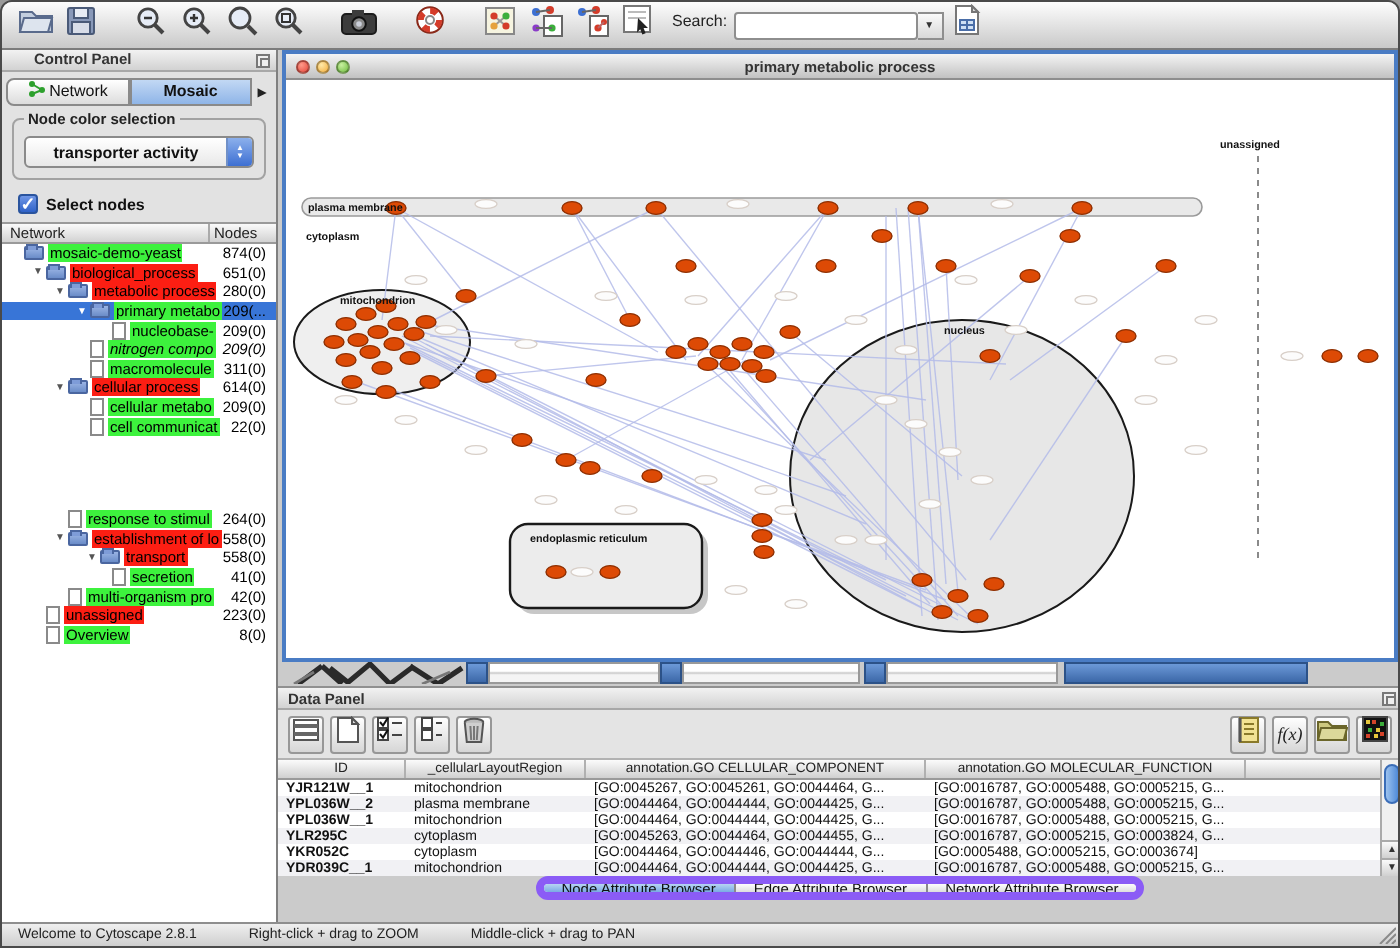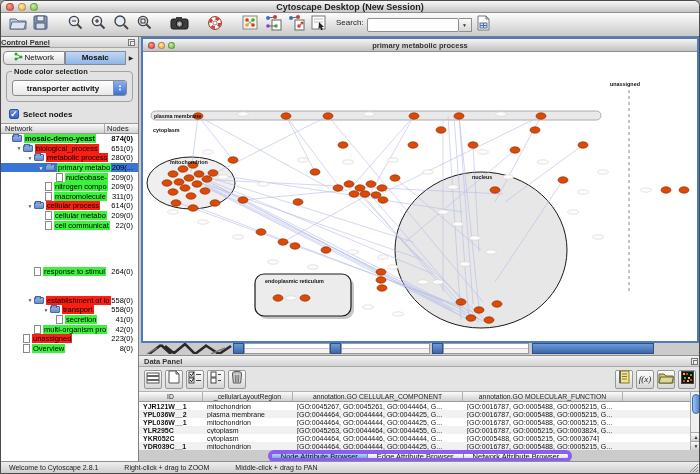--- a/index.html
+++ b/index.html
@@ -35,21 +35,21 @@
     font-size:5px; color:#333; display:flex; align-items:center; justify-content:center; }
 
   
   .main { flex:1; display:flex; min-height:0; }
 
   
   .cpanel { width:138px; flex:0 0 138px; background:#e2e2e2; border-right:1px solid #808080;
     display:flex; flex-direction:column; }
   .cp-header { height:11px; flex:0 0 11px; background:linear-gradient(#f2f2f2,#d2d2d2);
     border-bottom:1px solid #a8a8a8; font-size:7.5px; font-weight:bold; color:#333;
-    display:flex; align-items:flex-end; padding:0 0; position:relative;text-decoration:underline; }
+    display:flex; align-items:flex-start; padding:0 16px; position:relative; }
   .float-ic { position:absolute; right:3px; top:2px; width:7px; height:7px;
     border:1px solid #777; background:#eee; }
   .float-ic::after { content:""; position:absolute; left:1px; top:1px; width:3px; height:3px; border:1px solid #777; }
   .cp-tabs { height:18px; flex:0 0 18px; display:flex; align-items:center; padding:2px 2px 1px 2px; gap:0; }
   .cp-tab { flex:1; height:14px; display:flex; align-items:center; justify-content:center; gap:2px;
     font-size:8px; color:#111; border:1px solid #8a8a8a; background:linear-gradient(#ffffff,#dcdcdc); }
   .cp-tab.first { border-radius:4px 0 0 4px; }
   .cp-tab.sel { background:linear-gradient(#c2d8f4,#8fb5e8); font-weight:bold; }
   .cp-tab-arrow { width:10px; font-size:6px; color:#222; text-align:center; }
   .groupbox { margin:5px 5px 2px 5px; border:1px solid #a2a2a2; border-radius:4px; position:relative;
@@ -150,28 +150,20 @@
   .sb-item { margin-right:26px; }
   .grip { position:absolute; right:1px; bottom:1px; }
 
   svg text { font-family:"Liberation Sans",sans-serif; }
 </style>
 </head>
 <body>
 
 <div class="app">
 
-  <div class="titlebar">
-    <div class="lights">
-      <div class="light r"></div>
-      <div class="light y"></div>
-      <div class="light g"></div>
-    </div>
-    <div class="title-text">Cytoscape Desktop (New Session)</div>
-  </div>
 
   <div class="toolbar">
     <div class="tbtn">
       <span><svg width="18" height="14">
             <path d="M1 3 h6 l2 2 h8 v8 H1 z" fill="#c3cede" stroke="#5a6b8c"></path>
             <path d="M3 6 h14 l-2 7 H1 z" fill="#dde4ee" stroke="#5a6b8c"></path>
           </svg></span>
     </div>
     <div class="tbtn">
       <span><svg width="15" height="15">
@@ -317,21 +309,21 @@
       </div>
       <div class="chk-row">
         <div class="chk">✓</div>
         <div class="chk-label">Select nodes</div>
       </div>
       <div class="tree-header">
         <div class="th1">Network</div>
         <div class="th2">Nodes</div>
       </div>
       <div class="tree" id="tree-rows">
-          <div class="trow" style="padding-left: 3px; font-weight: bold;">
+          <div class="trow" style="padding-left: 3px;">
             <span class="tri"></span>
             <span class="icon-folder"></span>
             <span class="tlabel green">mosaic-demo-yeast</span>
             <span class="tcount">874(0)</span>
           </div>
           <div class="trow" style="padding-left: 14px;">
             <span class="tri">▼</span>
             <span class="icon-folder"></span>
             <span class="tlabel red">biological_process</span>
             <span class="tcount">651(0)</span>
@@ -347,21 +339,21 @@
             <span class="icon-folder"></span>
             <span class="tlabel green">primary metabo</span>
             <span class="tcount">209(...</span>
           </div>
           <div class="trow" style="padding-left: 47px;">
             <span class="tri"></span>
             <span class="icon-file"></span>
             <span class="tlabel green">nucleobase-</span>
             <span class="tcount">209(0)</span>
           </div>
-          <div class="trow" style="padding-left: 36px;">
+          <div class="trow" style="padding-left: 36px; font-style: italic;">
             <span class="tri"></span>
             <span class="icon-file"></span>
             <span class="tlabel green">nitrogen compo</span>
             <span class="tcount">209(0)</span>
           </div>
           <div class="trow" style="padding-left: 36px;">
             <span class="tri"></span>
             <span class="icon-file"></span>
             <span class="tlabel green">macromolecule</span>
             <span class="tcount">311(0)</span>
@@ -383,21 +375,21 @@
             <span class="icon-file"></span>
             <span class="tlabel green">cell communicat</span>
             <span class="tcount">22(0)</span>
           </div>
           <div class="trow" style="padding-left: 25px; margin-top: 37px;">
             <span class="tri"></span>
             <span class="icon-file"></span>
             <span class="tlabel green">response to stimul</span>
             <span class="tcount">264(0)</span>
           </div>
-          <div class="trow" style="padding-left: 25px; margin-top: 19px;">
+          <div class="trow" style="padding-left: 25px;">
             <span class="tri">▼</span>
             <span class="icon-folder"></span>
             <span class="tlabel red">establishment of lo</span>
             <span class="tcount">558(0)</span>
           </div>
           <div class="trow" style="padding-left: 20px; margin-left: 21px;">
             <span class="tri">▼</span>
             <span class="icon-folder"></span>
             <span class="tlabel red">transport</span>
             <span class="tcount">558(0)</span>

